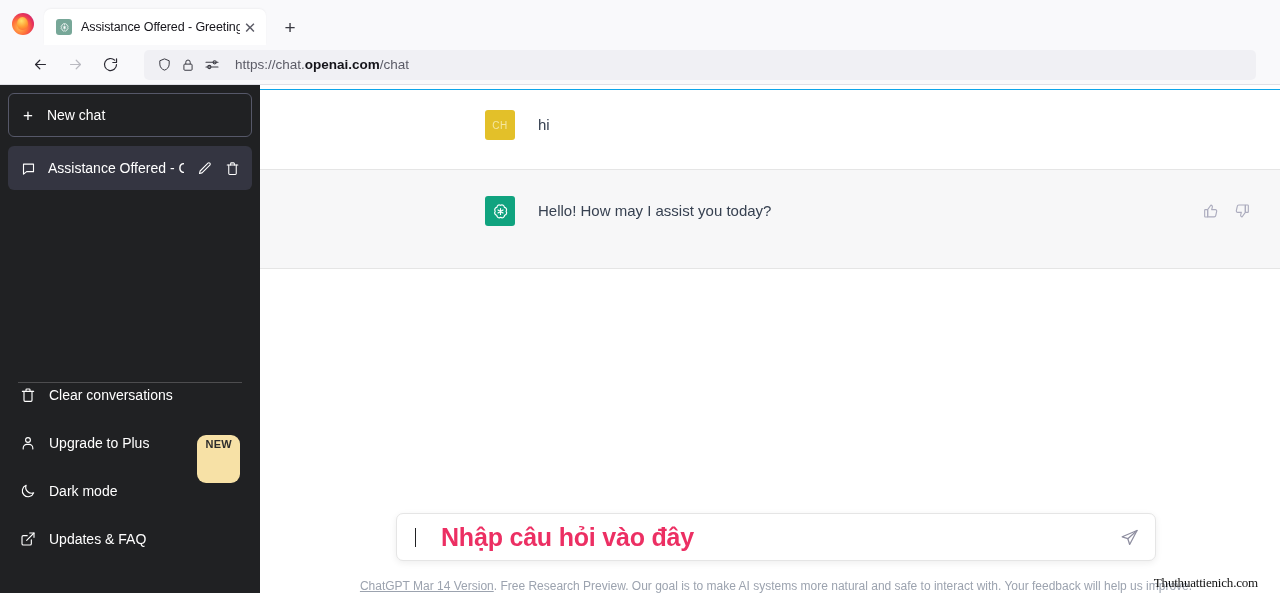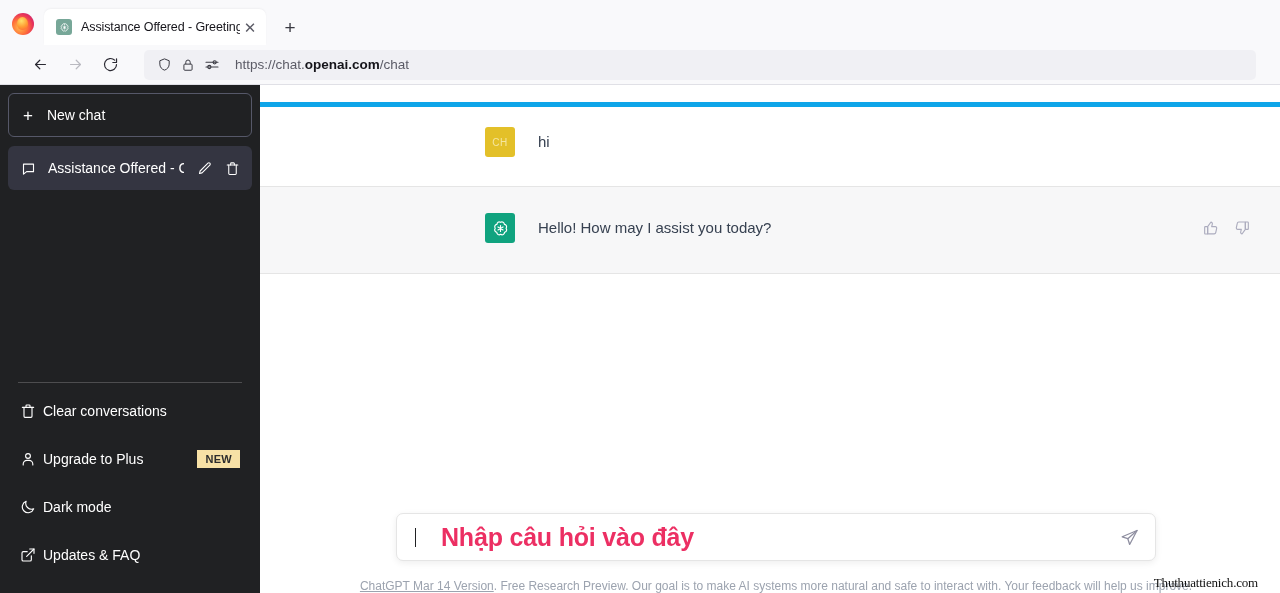--- a/index.html
+++ b/index.html
@@ -179,64 +179,63 @@
   #sidebar-divider {
     height: 1px;
     background: #4d4d4f;
     margin: 0 10px 4px 10px;
     flex: 0 0 auto;
   }
   #sidebar-menu { flex: 0 0 auto; padding-bottom: 6px; }
   .menu-item {
     height: 48px;
     display: flex;
-    align-items: center;
     padding: 0 12px;
     font-size: 14px;
     color: #ffffff;
     border-radius: 6px;
-    gap: 7px;
+    gap: 13px;
   }
   .menu-icon { width: 16px; height: 16px; flex: 0 0 auto; display: flex; align-items: center; justify-content: center; }
   .menu-label { flex: 1 1 auto; }
   #new-badge {
     background: #f7e1a6;
     color: #2d2d2d;
     font-size: 11px;
     font-weight: 600;
-    border-radius: 0;
+    border-radius: 9px;
     padding: 3px 8px;
     letter-spacing: 0.3px;
   }
 
   
   #main {
     flex: 1 1 auto;
     height: 508px;
     position: relative;
     background: #ffffff;
     overflow: hidden;
   }
   #messages {
     position: absolute;
-    left: 0; right: 0; top: 17px;
+    left: 0; right: 0; top: 4px;
     height: 178px;
-    border-top: 5px solid #0ea5e9;
+    border-top: 1px solid #0ea5e9;
   }
   .msg-row {
     display: flex;
     padding: 24px 0 24px 0;
     position: relative;
   }
   .msg-row.user { background: #ffffff; height: 79px; padding-top: 20px; }
   .msg-row.assistant {
     background: #f7f7f8;
     border-top: 1px solid #e5e5e5;
     border-bottom: 1px solid #e5e5e5;
-    height: 88px;
+    height: 100px;
     padding-top: 26px;
   }
   .msg-inner {
     display: flex;
     width: 100%;
     padding-left: 225px;
     padding-right: 30px;
     align-items: flex-start;
   }
   .avatar {

